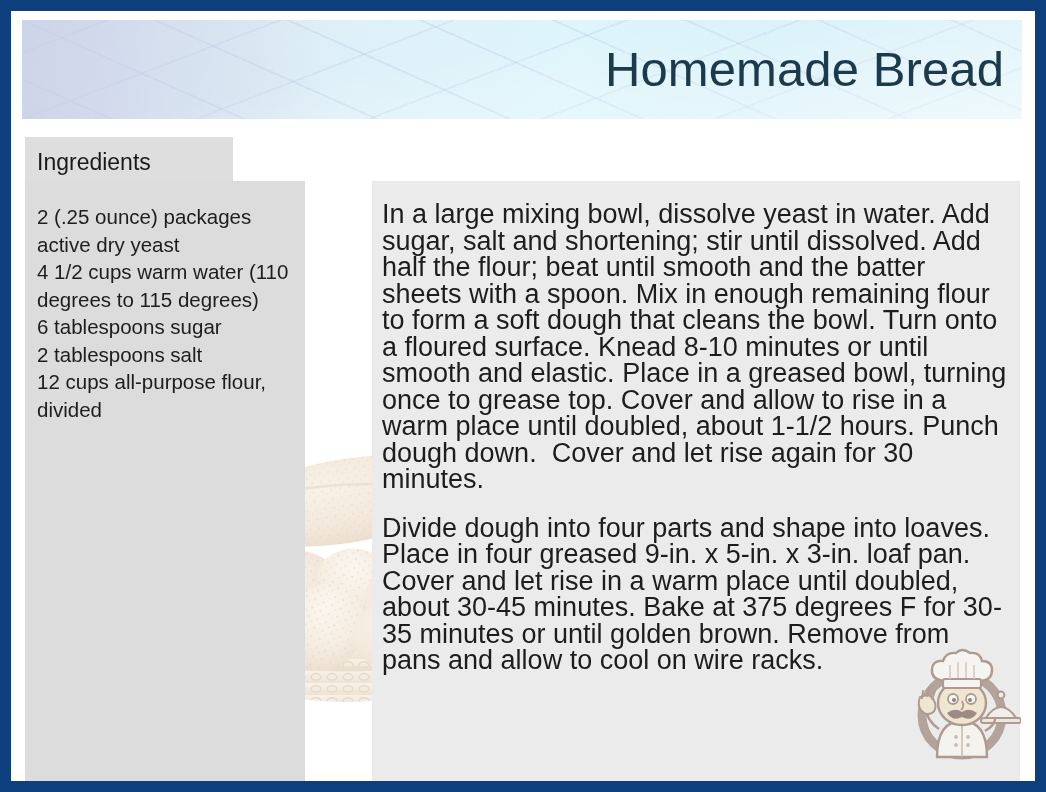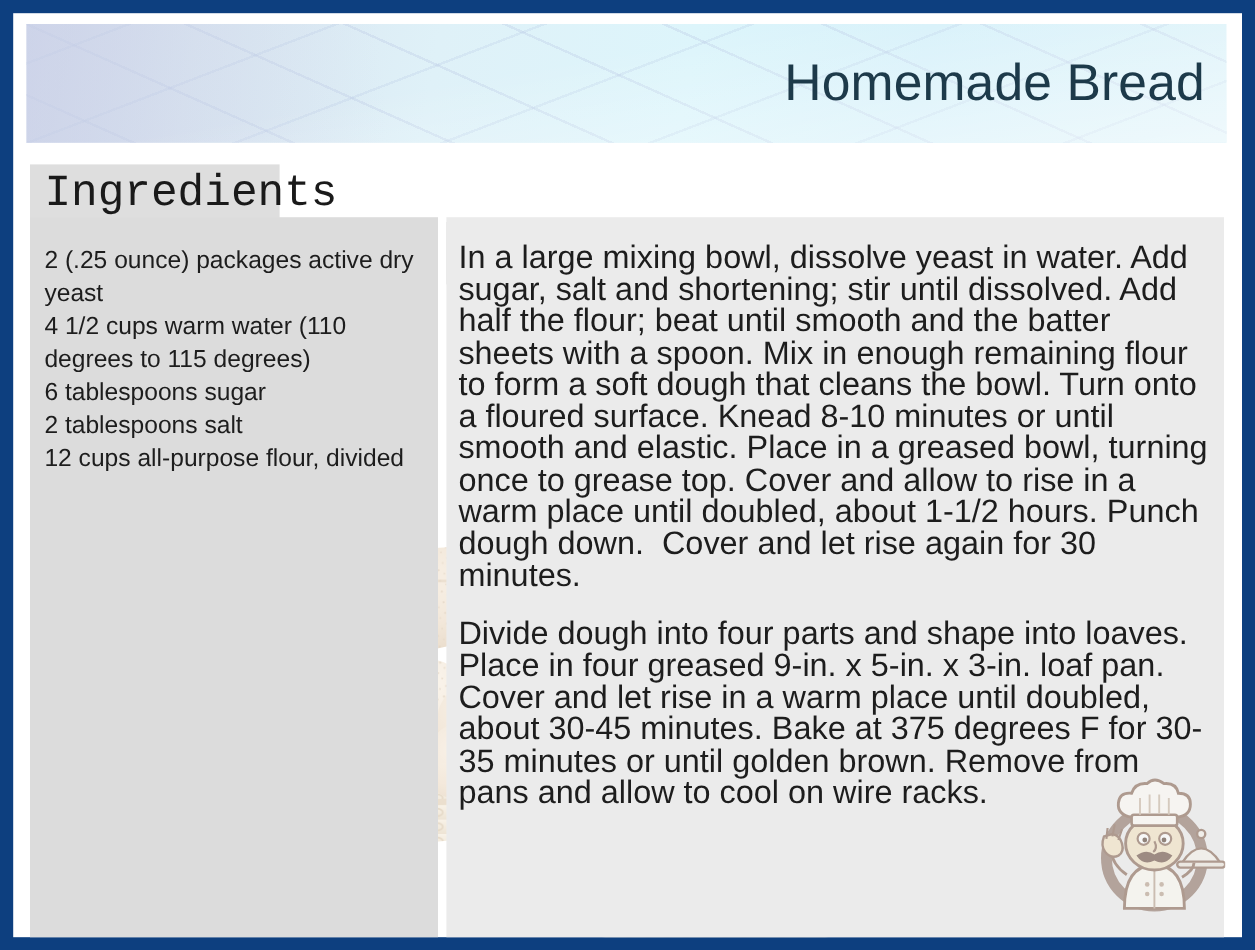--- a/index.html
+++ b/index.html
@@ -74,21 +74,21 @@
     background:
       linear-gradient(170deg, rgba(255,255,255,0.0) 40%, rgba(255,255,255,0.55) 100%),
       linear-gradient(85deg, rgba(204,210,232,0.55) 0%, rgba(204,210,232,0.0) 30%);
     pointer-events: none;
   }
   .banner-title {
     position: absolute;
     right: 18px;
     top: 50%;
     transform: translateY(-50%);
-    font-size: 43px;
+    font-size: 49px;
     line-height: 1.05;
     color: #1d3a4a;
     letter-spacing: 0.1px;
     white-space: nowrap;
   }
 
   
   .photo {
     position: absolute;
     left: 185px;
@@ -97,43 +97,42 @@
     height: 352px;
     opacity: 0.46;
     pointer-events: none;
   }
 
   
   .panel-head {
     position: absolute;
     background: #dedede;
     color: #1a1a1a;
-    font-size: 37px;
+    font-size: 23px;
     line-height: 44px;
     padding: 3px 14px 5px 12px;
     white-space: nowrap;
-    font-family: Liberation Mono, monospace;
   }
   .panel-body {
     position: absolute;
     box-sizing: border-box;
     color: #1d1d1d;
   }
 
   
   #ingredients-head {
     left: 14px;
     top: 126px;
     width: 182px;
     height: 44px;
   }
   #ingredients-body {
     left: 14px;
     top: 170px;
-    width: 340px;
+    width: 280px;
     height: 610px;
     background: #dcdcdc;
     padding: 22px 14px 10px 12px;
     font-size: 20.5px;
     line-height: 27.5px;
   }
   #ingredients-body .ing-line {
     white-space: normal;
   }
 

